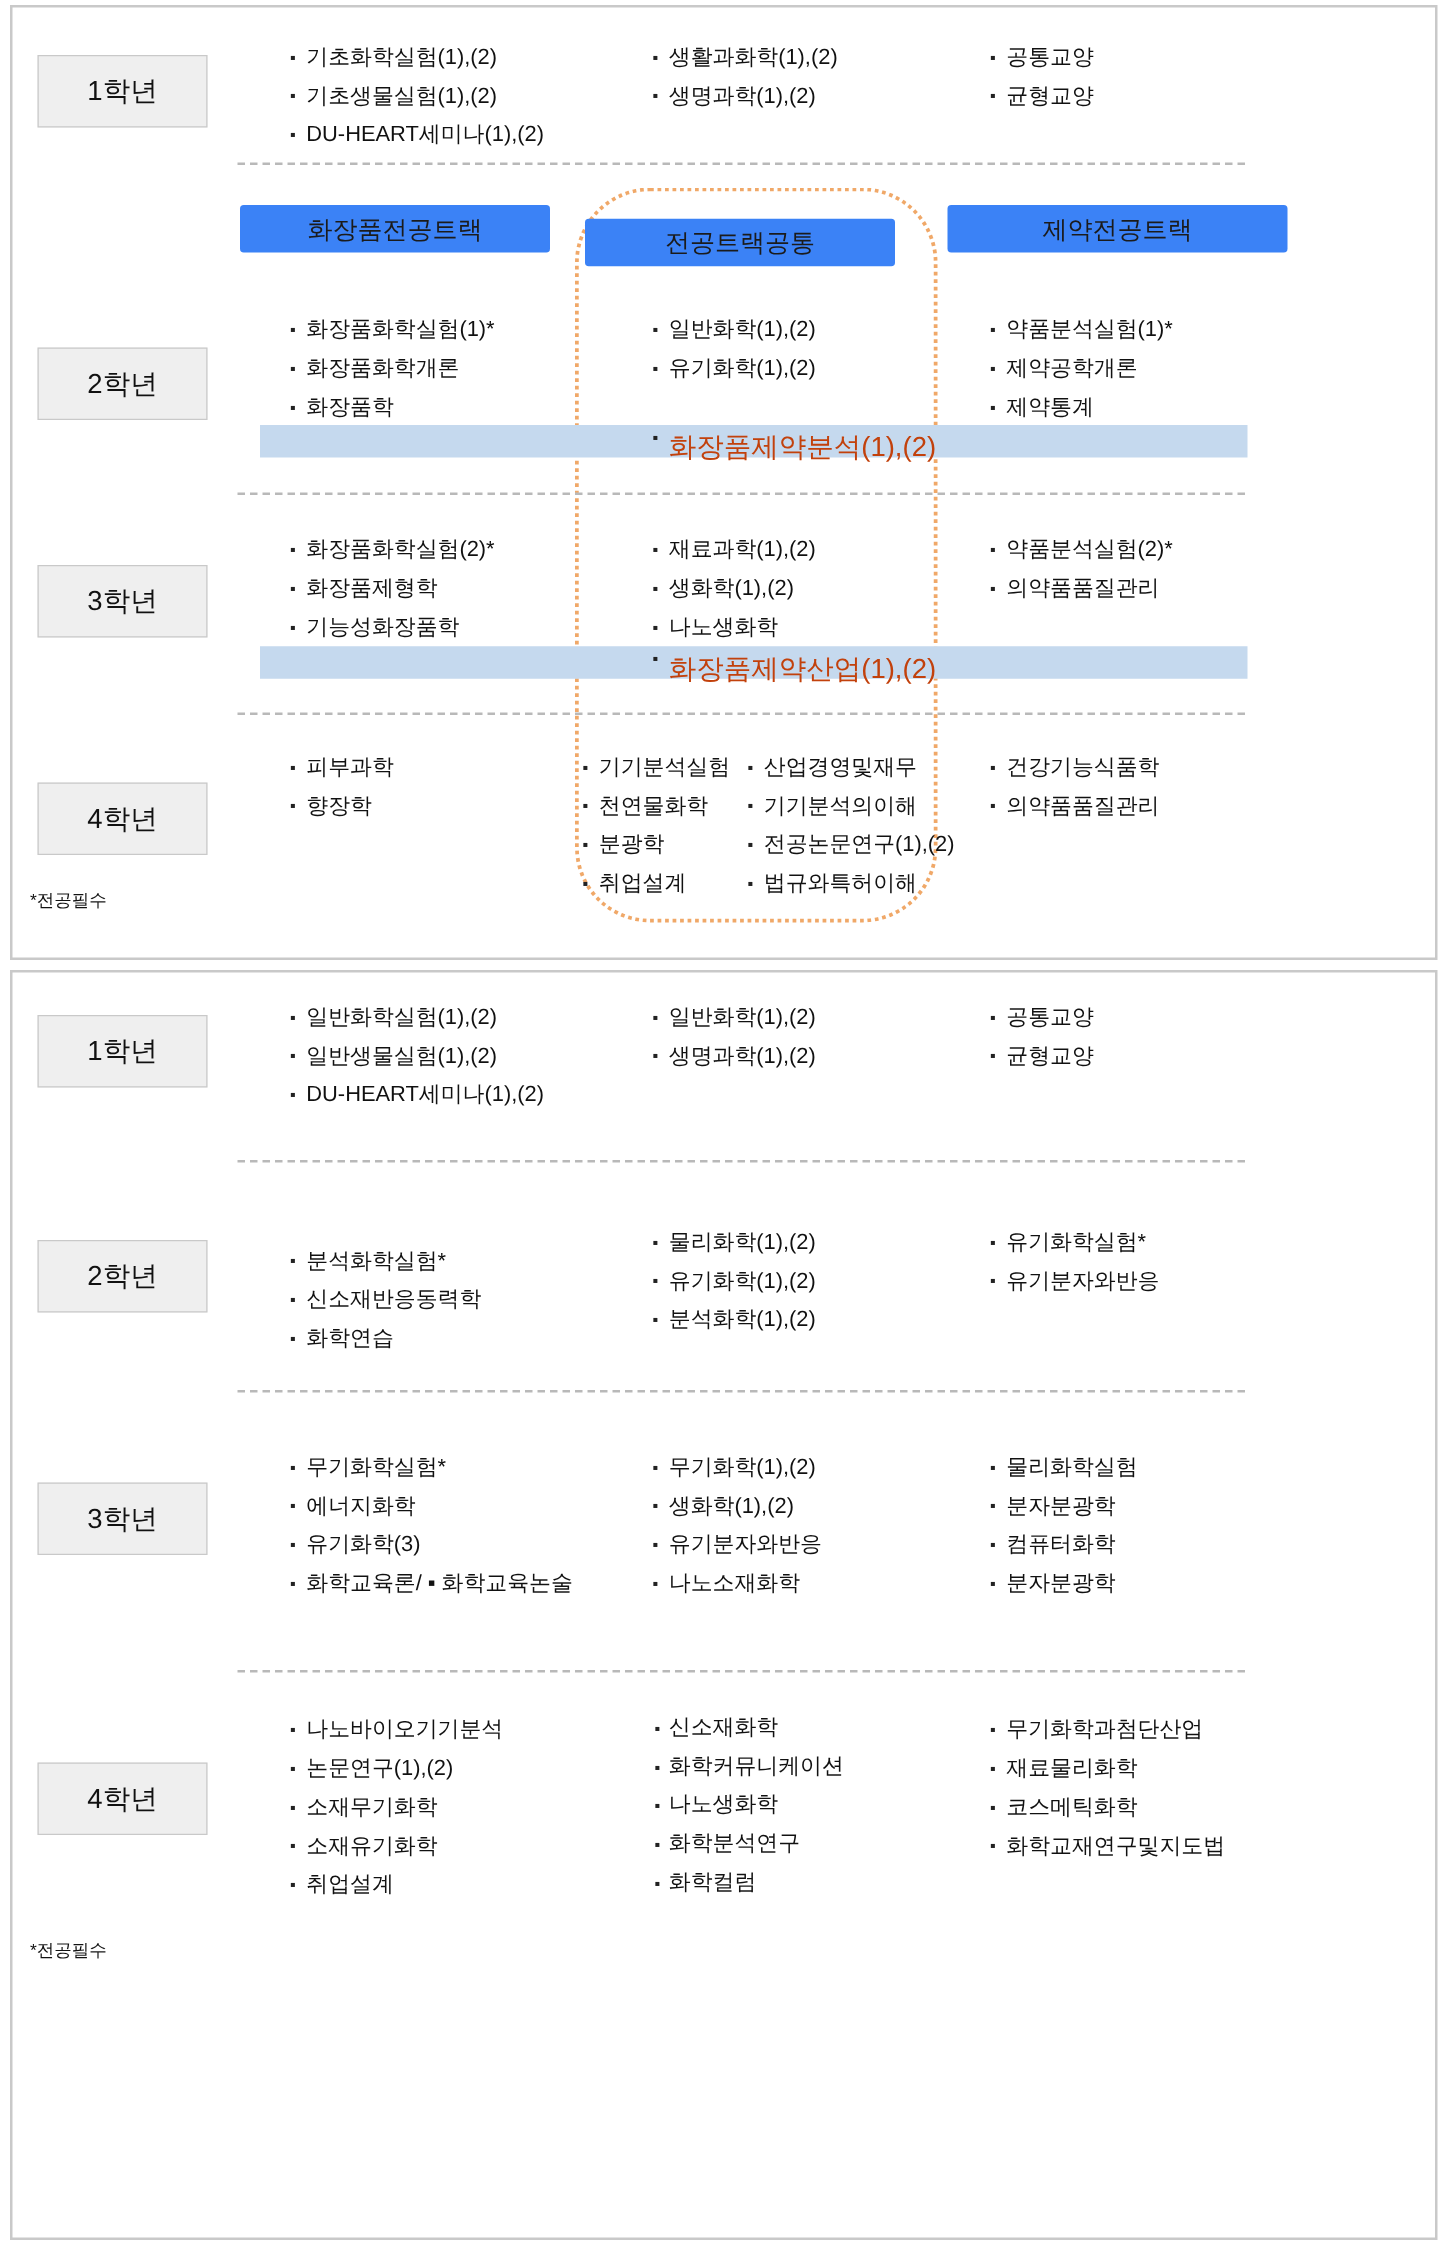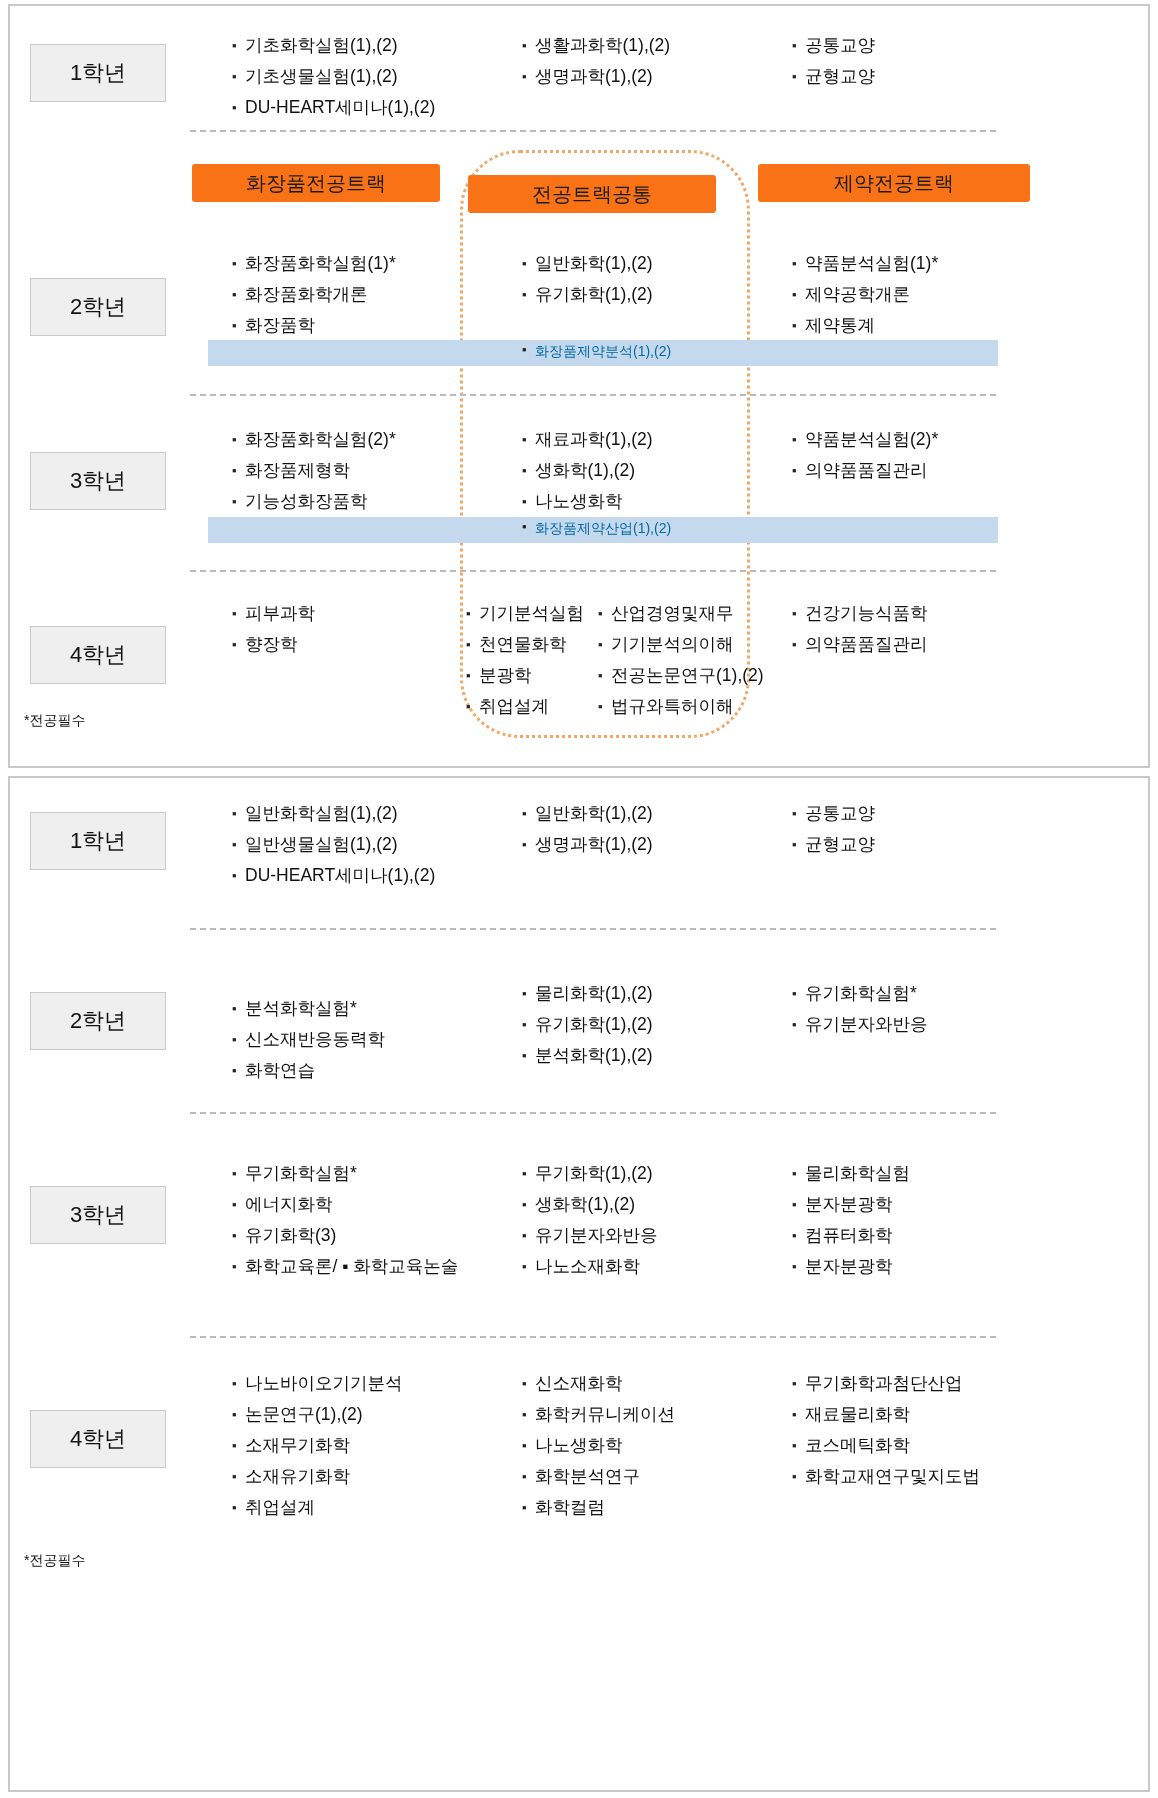--- a/index.html
+++ b/index.html
@@ -42,21 +42,21 @@
     color: #111;
   }
   .dashed-sep {
     position: absolute;
     height: 0;
     border-top: 2px dashed #b9b9b9;
   }
   .track-header {
     position: absolute;
     height: 38px;
-    background: #f97316;
+    background: #3b82f6;
     border-radius: 3px;
     display: flex;
     align-items: center;
     justify-content: center;
     font-size: 20px;
     color: #1b1b1b;
   }
   .course-list {
     position: absolute;
   }
@@ -77,22 +77,22 @@
     color: #222;
   }
 
   .band {
     position: absolute;
     height: 26px;
     background: #c5d9ee;
   }
   .band-label {
     position: absolute;
-    font-size: 14px;
-    color: #0369a1;
+    font-size: 22px;
+    color: #c2410c;
     padding-left: 13px;
     white-space: nowrap;
   }
   .band-label::before {
     content: "▪";
     position: absolute;
     left: 0;
     top: -1px;
     font-size: 13px;
     color: #222;
@@ -283,21 +283,21 @@
 
     <div class="dashed-sep" style="left:180px; top:558px; width:806px;"></div>
 
     <div class="course-list" style="left:222px; top:590px;">
       <div class="item">나노바이오기기분석</div>
       <div class="item">논문연구(1),(2)</div>
       <div class="item">소재무기화학</div>
       <div class="item">소재유기화학</div>
       <div class="item">취업설계</div>
     </div>
-    <div class="course-list" style="left:512px; top:590px;">
+    <div class="course-list" style="left:512px; top:590px;font-family:Liberation Mono, monospace;">
       <div class="item">신소재화학</div>
       <div class="item">화학커뮤니케이션</div>
       <div class="item">나노생화학</div>
       <div class="item">화학분석연구</div>
       <div class="item">화학컬럼</div>
     </div>
     <div class="course-list" style="left:782px; top:590px;">
       <div class="item">무기화학과첨단산업</div>
       <div class="item">재료물리화학</div>
       <div class="item">코스메틱화학</div>

